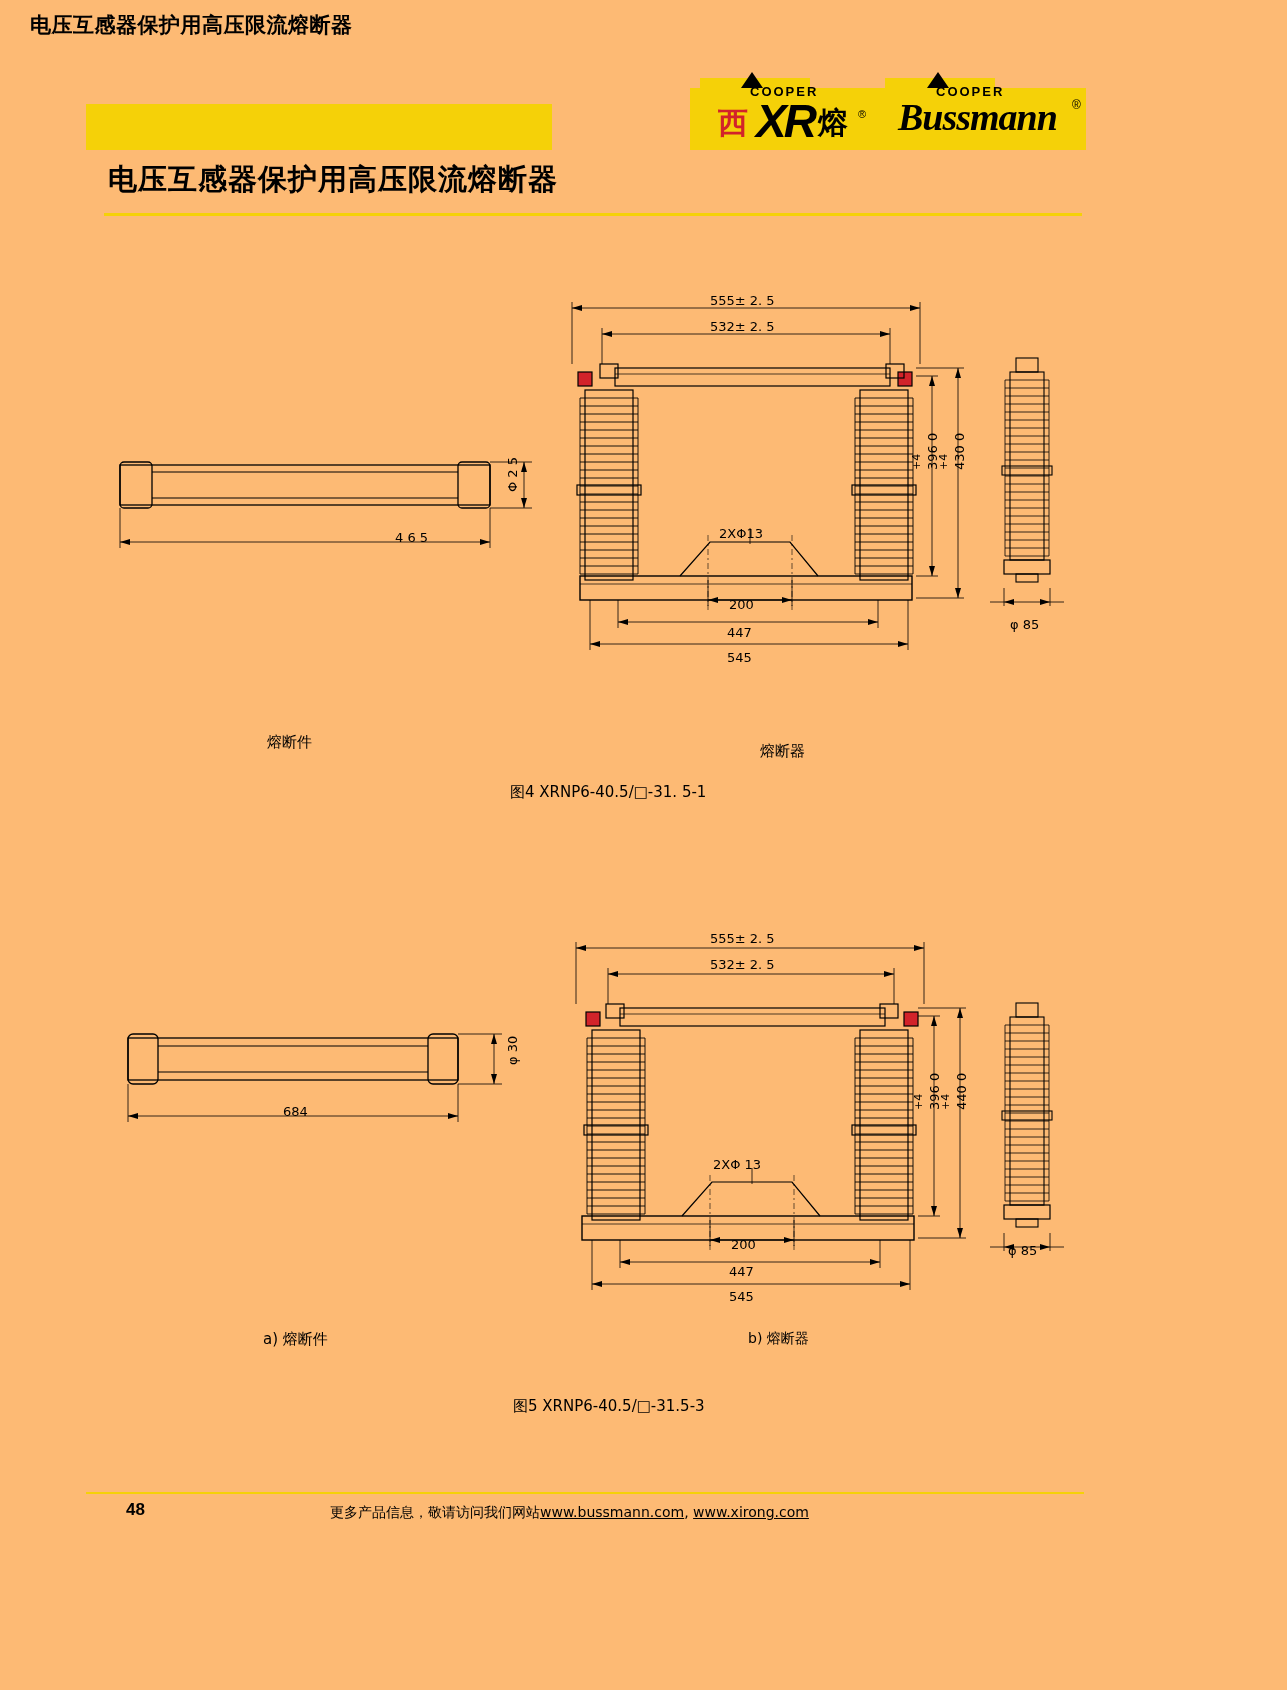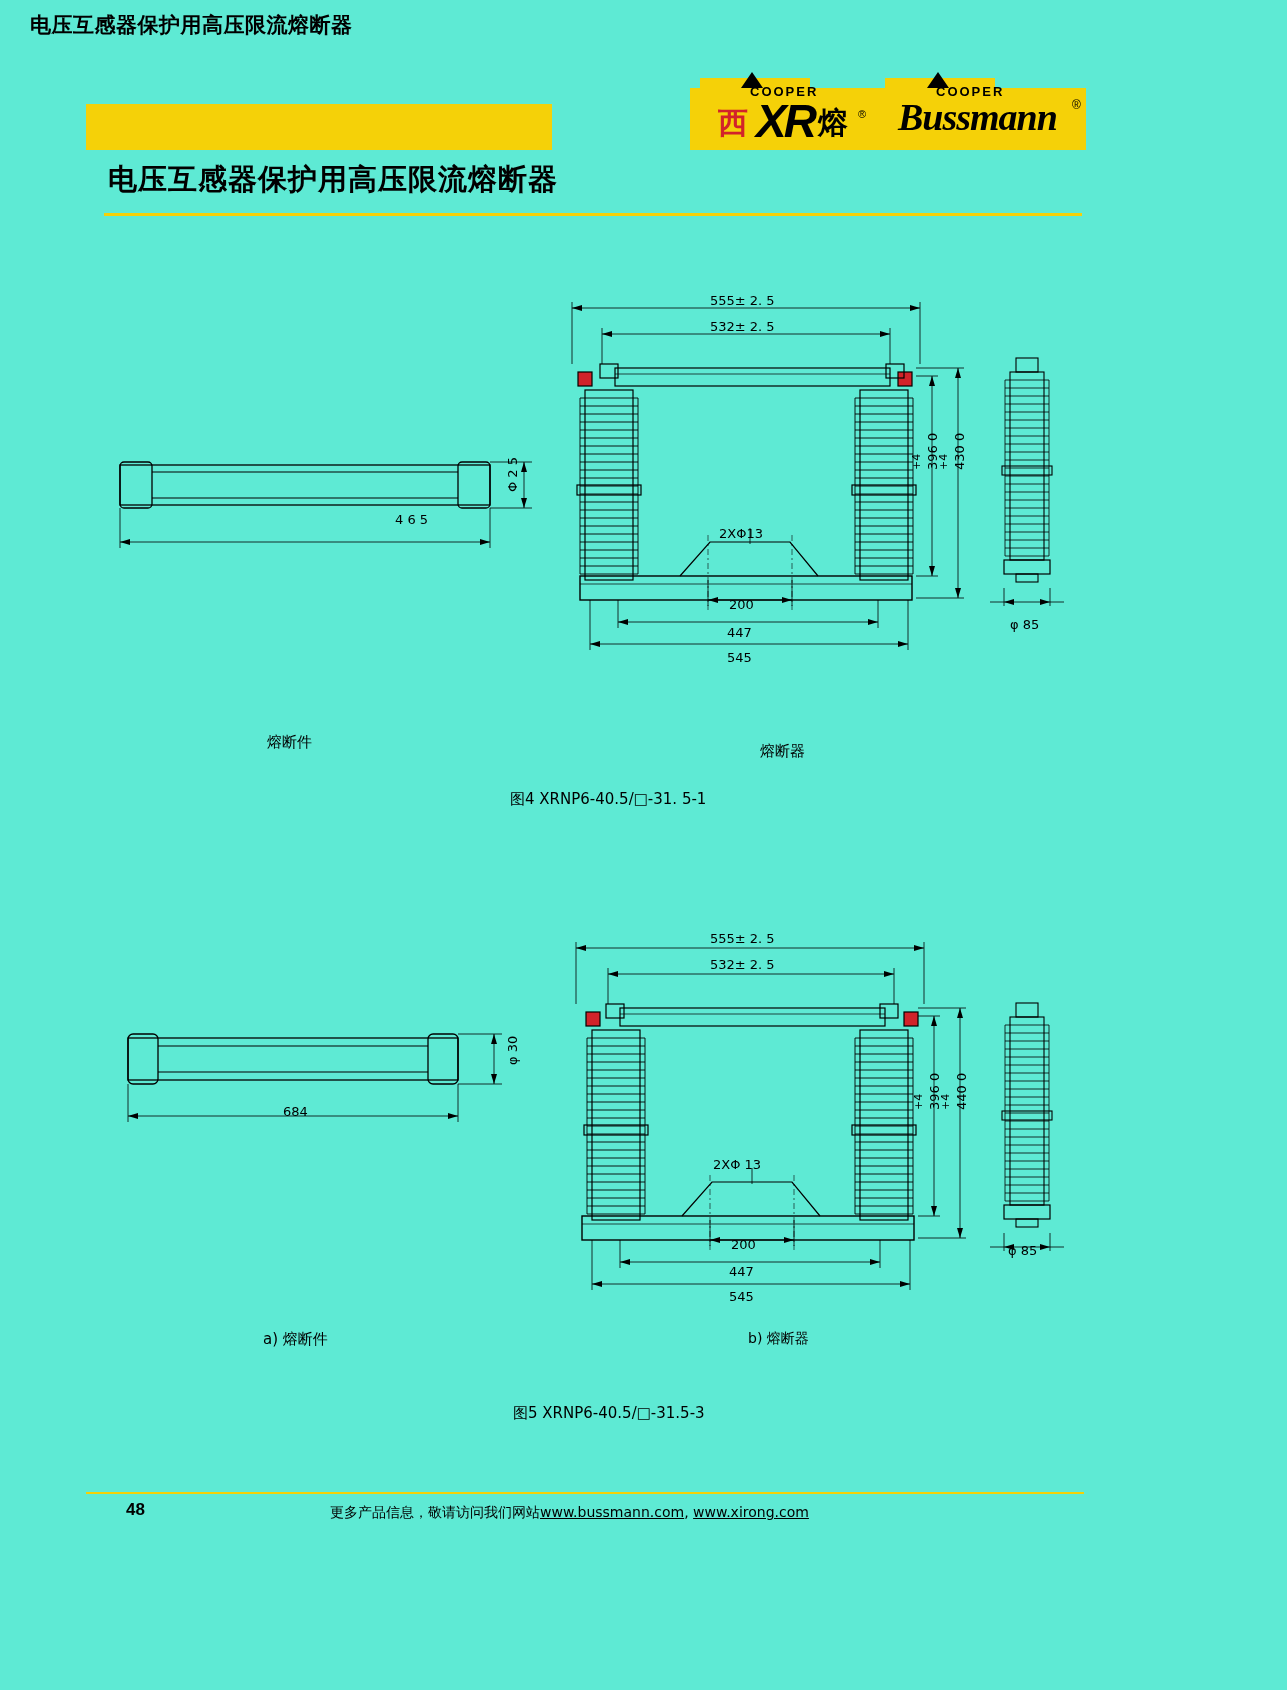--- a/index.html
+++ b/index.html
@@ -7,21 +7,21 @@
     padding: 0;
     background: #ffffff;
   }
   body {
     font-family: "Liberation Sans", sans-serif;
   }
   #page {
     position: relative;
     width: 1287px;
     height: 1690px;
-    background: #5eead4;
+    background: #fdba74;
     overflow: hidden;
   }
 
   
   .hdr-bar {
     position: absolute;
     left: 86px;
     top: 104px;
     width: 466px;
     height: 46px;
@@ -190,21 +190,20 @@
     text-decoration: underline;
   }
 
   
   .fig-caption {
     position: absolute;
     font-size: 15px;
     color: #000;
     font-family: "DejaVu Sans", sans-serif;
     white-space: nowrap;
-    margin-top: 7px;
   }
   .lbl {
     position: absolute;
     font-size: 13px;
     color: #000;
     font-family: "DejaVu Sans", sans-serif;
     white-space: nowrap;
   }
 </style>
 </head>
@@ -251,21 +250,21 @@
     <line x1="20" y1="112" x2="390" y2="112" stroke="#000" stroke-width="0.8"></line>
     <path d="M20,112 L30,109 L30,115 Z" fill="#000"></path>
     <path d="M390,112 L380,109 L380,115 Z" fill="#000"></path>
 
     <line x1="390" y1="32" x2="432" y2="32" stroke="#000" stroke-width="0.8"></line>
     <line x1="390" y1="78" x2="432" y2="78" stroke="#000" stroke-width="0.8"></line>
     <line x1="424" y1="32" x2="424" y2="78" stroke="#000" stroke-width="0.8"></line>
     <path d="M424,32 L421,42 L427,42 Z" fill="#000"></path>
     <path d="M424,78 L421,68 L427,68 Z" fill="#000"></path>
   </svg>
-  <div class="lbl" style="left:395px; top:512px;">4 6 5</div>
+  <div class="lbl" style="left:395px; top:530px;">4 6 5</div>
   <div class="lbl" style="left:505px; top:492px; transform:rotate(-90deg); transform-origin:left top;">Φ 2 5</div>
   <div class="lbl" style="left:267px; top:733px; font-size:15px;">熔断件</div>
 
   <svg style="position:absolute; left:560px; top:280px;" width="420" height="400">
     <g stroke="#000" fill="none" stroke-width="1.2">
 
       <rect x="55" y="88" width="275" height="18"></rect>
       <line x1="55" y1="94" x2="330" y2="94" stroke-width="0.7"></line>
 
       <rect x="18" y="92" width="14" height="14" fill="#d2232a" stroke="#000"></rect>

